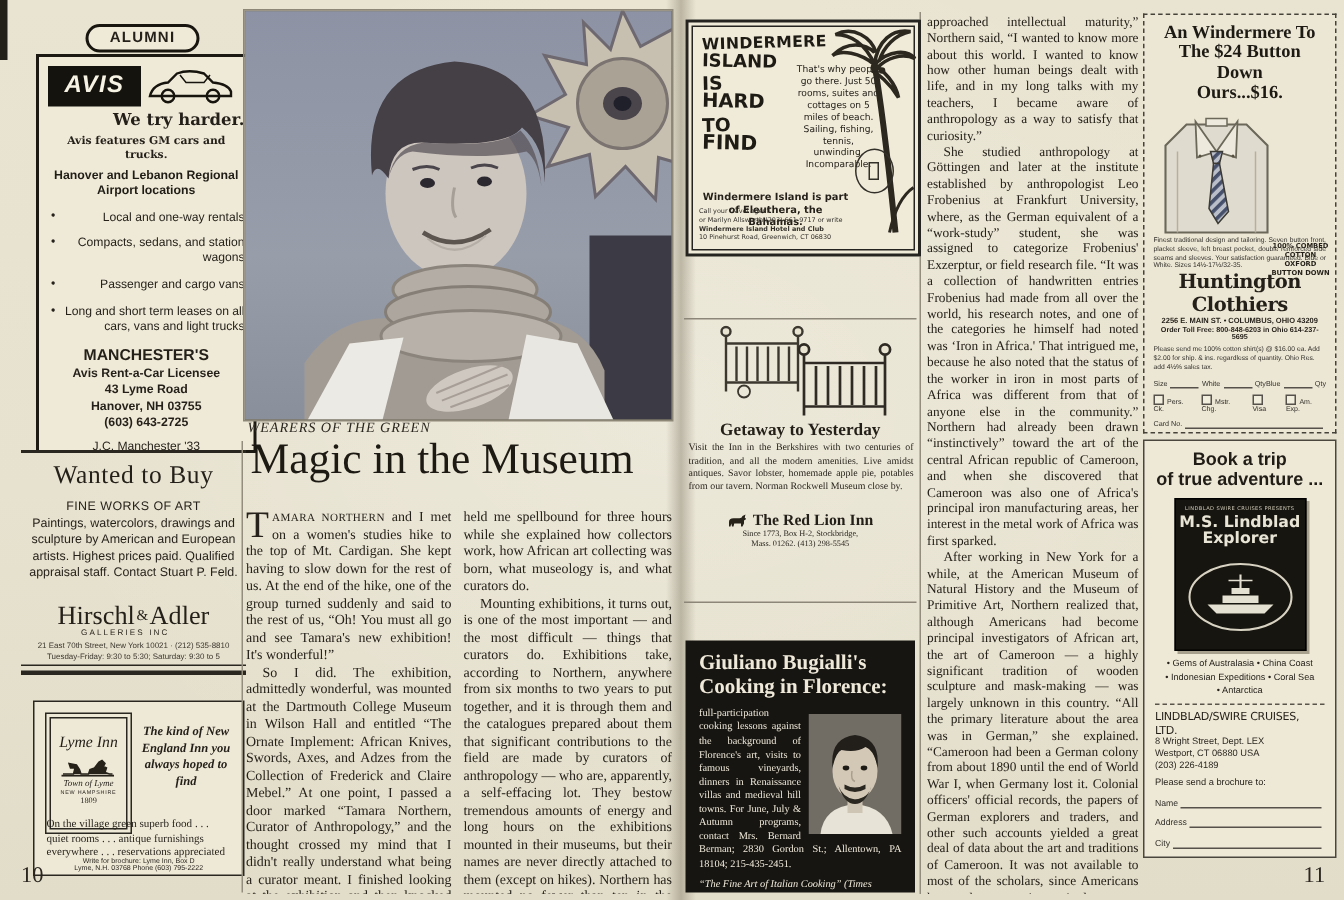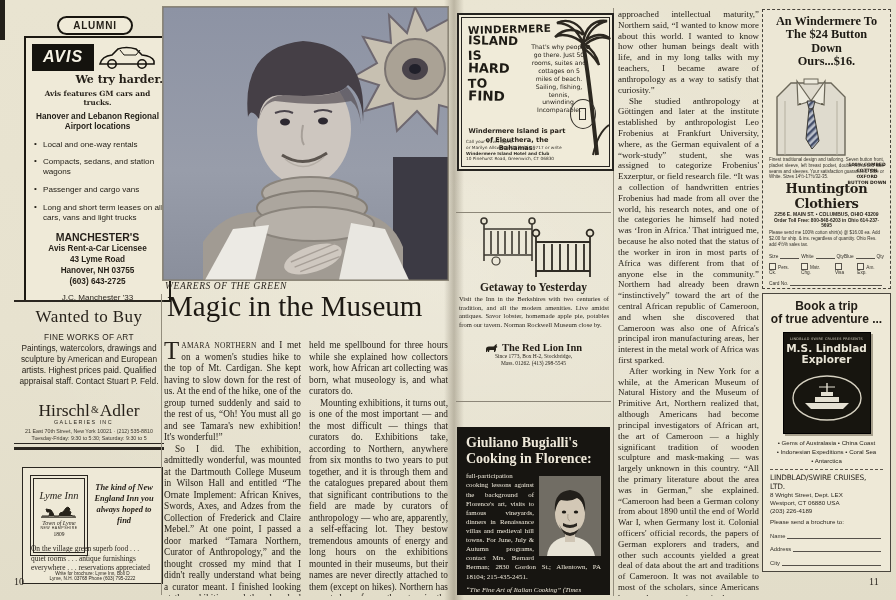--- a/index.html
+++ b/index.html
@@ -26,21 +26,21 @@
     font-size:10px;font-weight:bold;letter-spacing:.8px;line-height:15px;text-align:center;background:#efead8;}
 
   
   #avis-box{left:24px;top:36px;width:131px;height:252px;border:2px solid #1c1912;background:#efead8;padding:6px 6px 4px;overflow:hidden;}
   #avis-logorow{display:flex;align-items:flex-start;gap:2px;}
   #avis-logo{background:#15130e;color:#f6f2e4;font-style:italic;font-weight:bold;font-size:16px;
     width:62px;height:27px;line-height:26px;text-align:center;letter-spacing:1px;}
   #avis-tagline{text-align:right;font-weight:bold;font-size:11px;margin-top:1px;}
   #avis-features{font-size:7.2px;font-weight:bold;text-align:center;margin-top:3px;}
   #avis-heading{font-size:8.2px;font-weight:bold;text-align:center;margin-top:5px;line-height:1.25;color:#201d16;}
-  #avis-bullets{margin-top:7px;}
+  #avis-bullets{margin-top:7px;text-align:right;}
   .avbul{position:relative;padding-left:11px;font-size:8.1px;line-height:1.22;margin-bottom:8px;color:#26221a;}
   .avbul::before{content:"•";position:absolute;left:2px;top:-1px;}
   #avis-dealer{font-size:10.5px;font-weight:bold;text-align:center;margin-top:6px;}
   .avline{font-size:8.2px;font-weight:bold;text-align:center;line-height:1.35;}
   .avfoot{font-size:8.1px;text-align:center;line-height:1.3;}
   #avis-footwrap{margin-top:6px;}
 
   
   #wanted-rule-top{left:14px;top:300px;width:150px;border-top:2px solid #2a2620;}
   #wanted-title{left:14px;top:307px;width:150px;font-size:17px;letter-spacing:.4px;}
@@ -59,21 +59,21 @@
   #lyme-name{font-style:italic;font-size:10.5px;text-align:center;line-height:1;}
   #lyme-horse{display:block;margin:2px auto 0;}
   #lyme-town{font-size:6px;font-style:italic;text-align:center;margin-top:1px;}
   #lyme-state{font-size:3.6px;text-align:center;letter-spacing:.5px;}
   #lyme-year{font-size:5.5px;text-align:center;margin-top:1px;}
   #lyme-headline{position:absolute;left:69px;top:15px;width:64px;font-weight:bold;font-style:italic;font-size:8.4px;text-align:center;line-height:1.3;}
   #lyme-body{position:absolute;left:8px;top:76px;width:124px;font-size:7.4px;line-height:1.3;}
   #lyme-foot1{position:absolute;left:4px;top:103px;width:131px;font-size:4.7px;text-align:center;}
   #lyme-foot2{position:absolute;left:4px;top:108px;width:131px;font-size:4.7px;text-align:center;}
 
-  .pageno{font-size:10px;color:#2b2620;}
+  .pageno{font-size:15px;color:#2b2620;}
   #pageno-10{left:14px;top:576px;}
   #pageno-11{left:869px;top:576px;}
 
   
   #vrule-left{left:161px;top:294px;height:301px;border-left:1px solid #938d7d;}
   #vrule-right{left:613px;top:8px;height:588px;border-left:1px solid #938d7d;}
 
   
   #photo{left:163px;top:7px;width:285px;height:273px;outline:1px solid #8d8778;}
   #photo-caption{left:165px;top:281px;width:280px;font-style:italic;font-size:9.5px;letter-spacing:.6px;color:#2b2620;}

